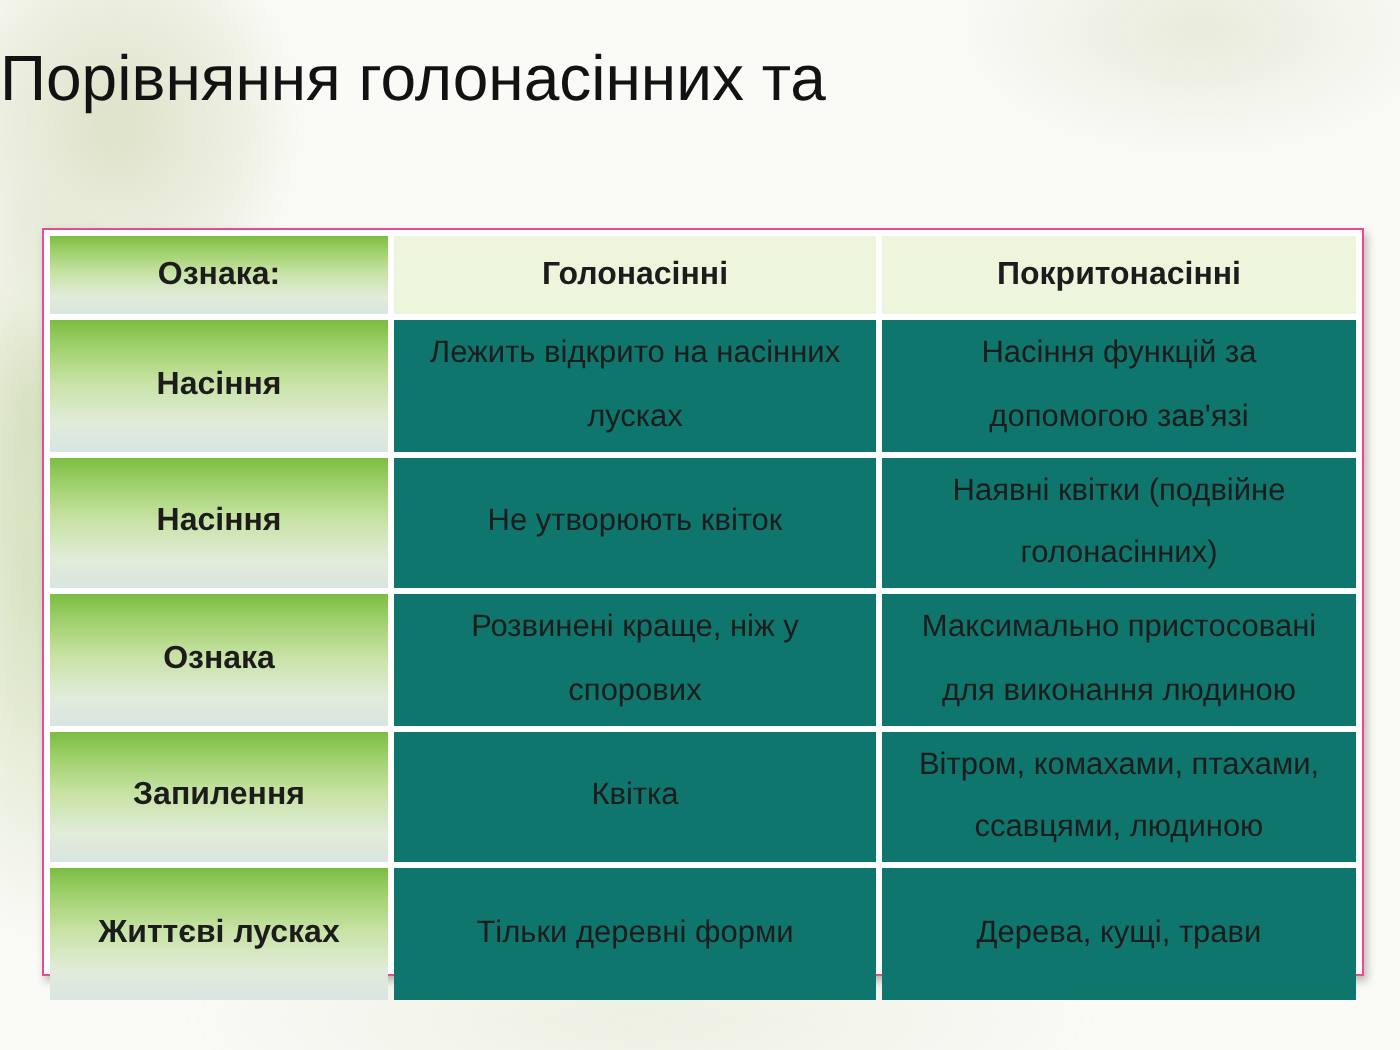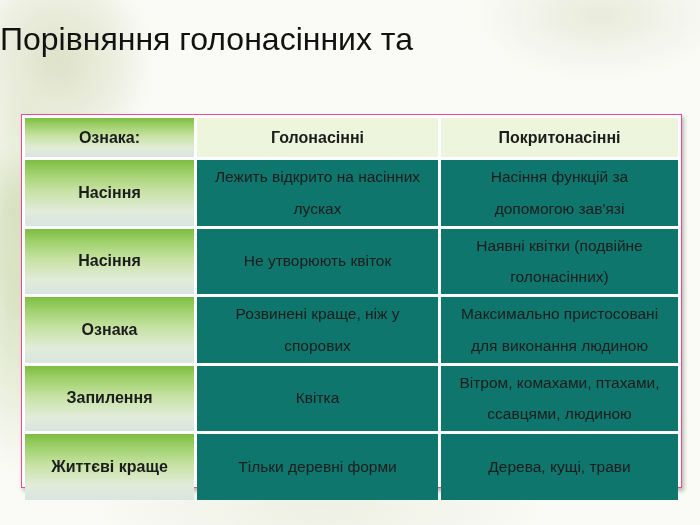--- a/index.html
+++ b/index.html
@@ -103,19 +103,19 @@
       <td class="feat">Ознака</td>
       <td class="data">Розвинені краще, ніж у спорових</td>
       <td class="data">Максимально пристосовані для виконання людиною</td>
     </tr>
     <tr class="r4">
       <td class="feat">Запилення</td>
       <td class="data">Квітка</td>
       <td class="data">Вітром, комахами, птахами, ссавцями, людиною</td>
     </tr>
     <tr class="r5">
-      <td class="feat">Життєві краще</td>
+      <td class="feat">Життєві лусках</td>
       <td class="data">Тільки деревні форми</td>
       <td class="data">Дерева, кущі, трави</td>
     </tr>
   </tbody>
     </table>
 </div>
 
 </body></html>

